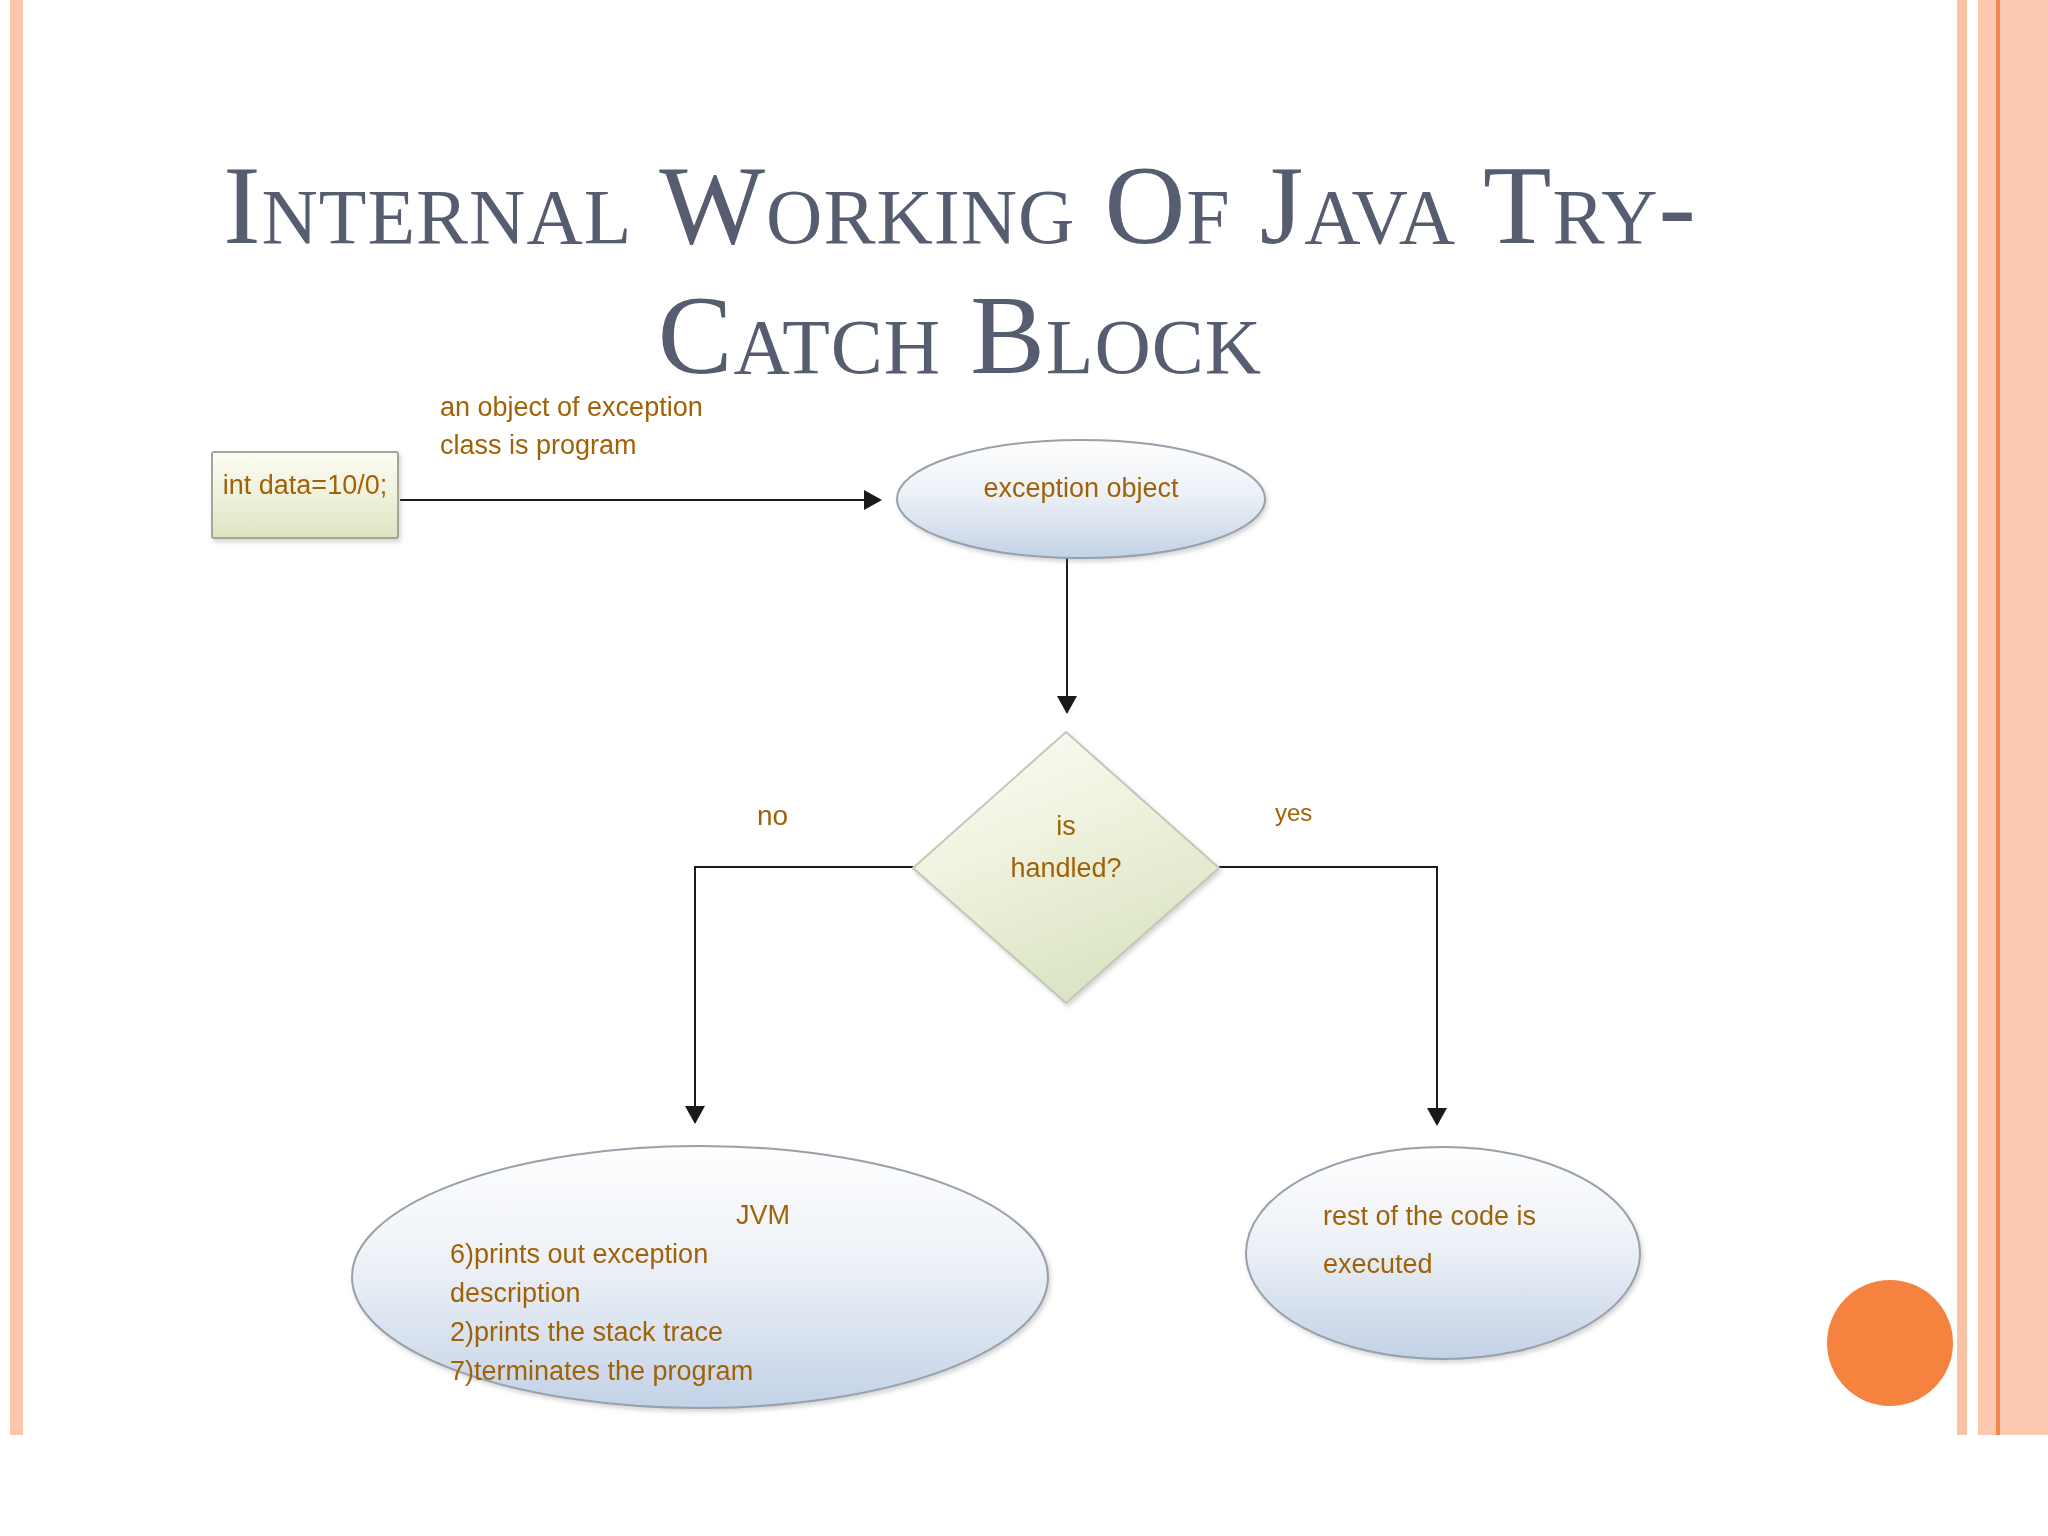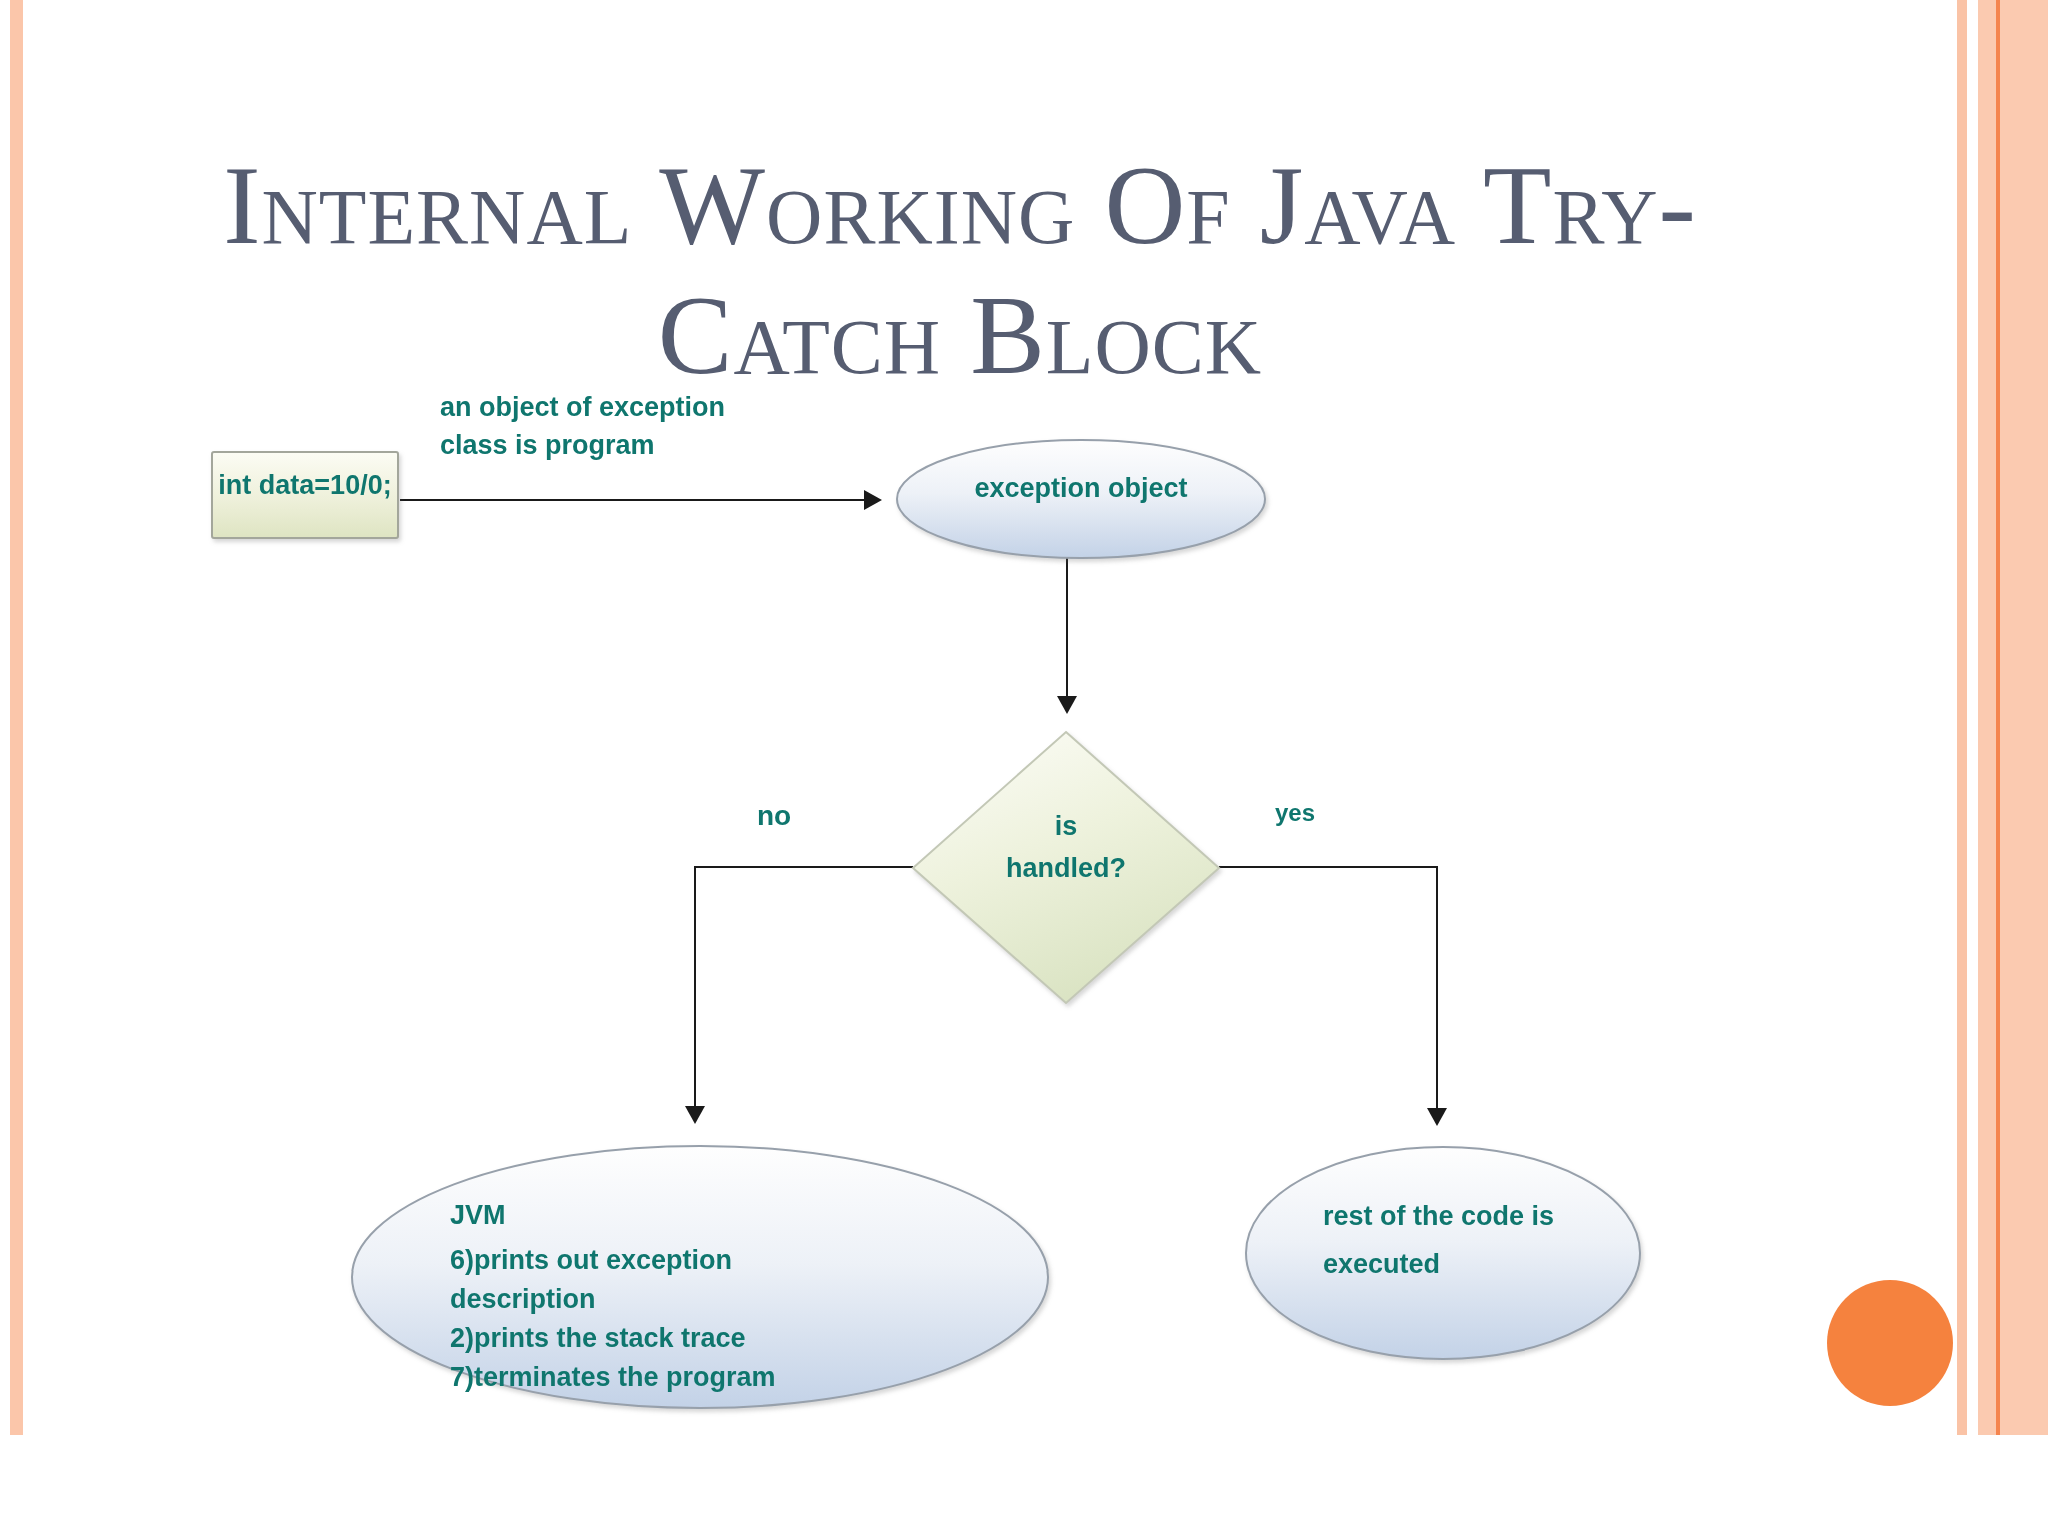--- a/index.html
+++ b/index.html
@@ -24,30 +24,30 @@
     text-align:center; color:#565d71;
     font-family:"Liberation Serif", serif;
     font-variant:small-caps; font-weight:400;
     font-size:112px; line-height:1.16; letter-spacing:1px;
   }
   .title span { display:block; white-space:nowrap; }
   
   svg.shapes { position:absolute; left:0; top:0; }
   .soft-shadow { filter: drop-shadow(2px 3px 2px rgba(90,90,90,0.25)); }
   
-  .fc-text { position:absolute; color:#0f766e; font-weight:700; font-size:27px; line-height:1.42; }
+  .fc-text { position:absolute; color:#a16207; font-weight:400; font-size:27px; line-height:1.42; }
   .box-label   { left:212px; top:466px; width:186px; text-align:center; }
   .throw-label { left:440px; top:388px; }
   .exc-label   { left:897px; top:440px; width:368px; height:118px;
                  display:flex; align-items:center; justify-content:center; padding-bottom:22px; box-sizing:border-box; }
   .dec-label   { left:941px; top:806px; width:250px; text-align:center; line-height:1.55; }
   .no-label    { left:757px; top:796px; font-size:28px; }
   .yes-label   { left:1275px; top:796px; font-size:24px; }
   .jvm-block   { left:450px; top:1196px; width:340px; line-height:39px; }
-  .jvm-title   { display:block; text-align:left; margin-bottom:6px; }
+  .jvm-title   { display:block; text-align:right; }
   .jvm-item    { display:block; }
   .rest-block  { left:1323px; top:1192px; line-height:48px; }
   .rest-block span { display:block; }
 </style>
 </head>
 <body>
 
 <div class="slide">
 
   <div class="stripe-left"></div>

